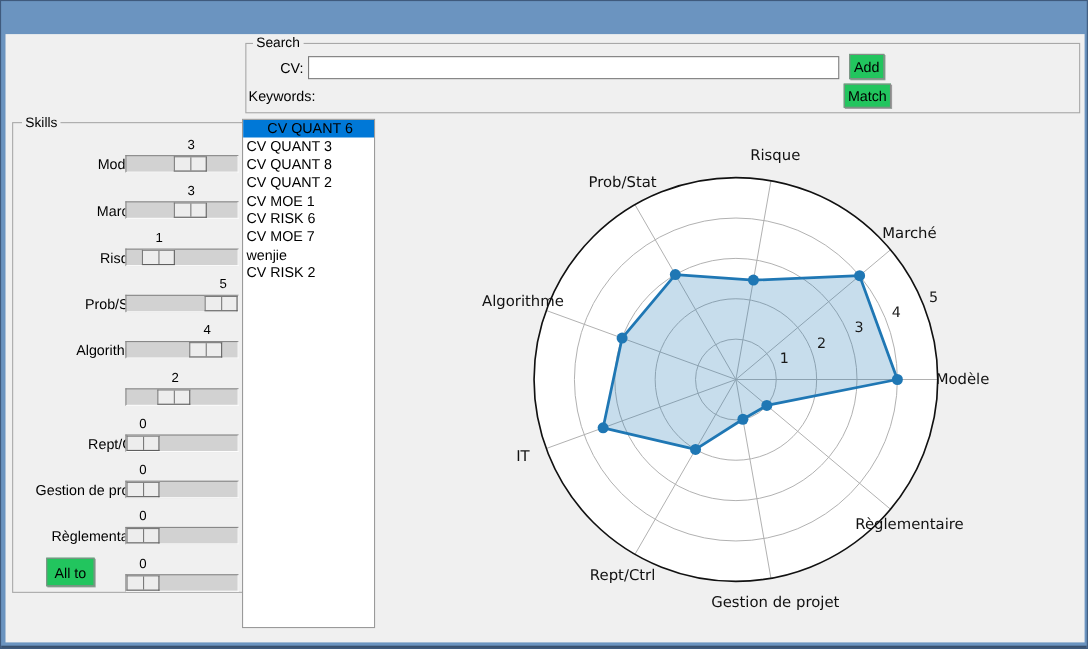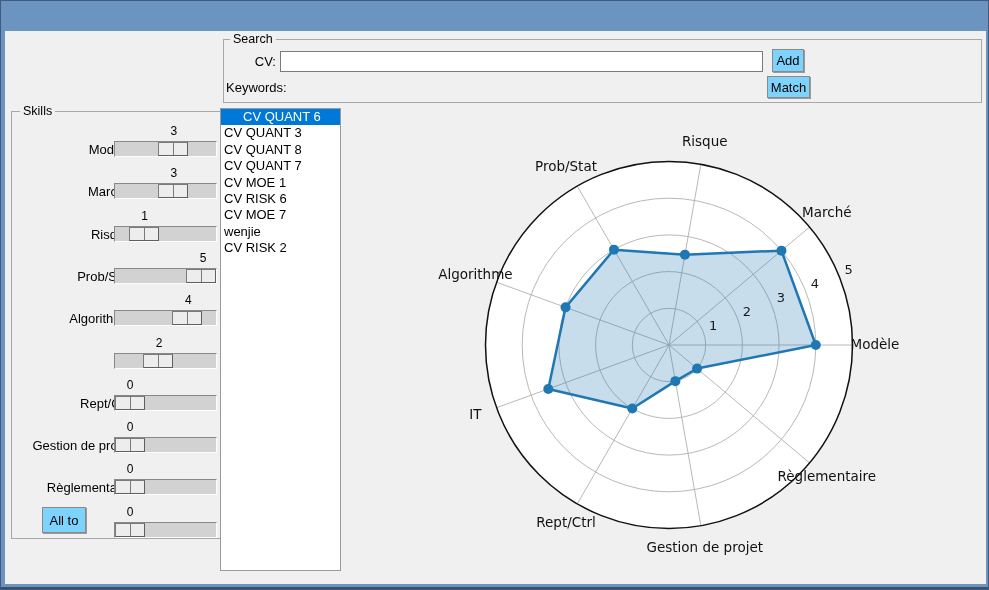--- a/index.html
+++ b/index.html
@@ -23,38 +23,38 @@
   .glyph-x::after{transform:rotate(-45deg);}
   .content{position:absolute;left:4px;top:30px;width:981px;height:553px;background:#f0f0f0;font-size:13px;color:#000;}
   .labelframe{position:absolute;border:1px solid #a8a8a8;background:#f0f0f0;}
   .legend{position:absolute;top:-8px;left:8px;background:#f0f0f0;padding:0 3px;font-size:12.5px;line-height:14px;}
   .skills{left:6px;top:65px;width:248px;height:428px;margin-top:15px;}
   .search{left:218px;top:8px;width:759px;height:64px;}
   .search .legend{left:6px;}
   .srow-label{position:absolute;text-align:right;line-height:21px;}
   .entry{position:absolute;height:21px;border:1px solid #7b7b7b;background:#fff;
          font-family:"Liberation Sans",sans-serif;font-size:13px;padding:0 3px;outline:none;}
-  .btn{position:absolute;background:#7dd3fc;border:1px solid #8a8a8a;box-shadow:1px 1px 0 #9a9a9a;
+  .btn{position:absolute;background:#22c55e;border:1px solid #8a8a8a;box-shadow:1px 1px 0 #9a9a9a;
        font-family:"Liberation Sans",sans-serif;font-size:13px;color:#000;padding:0;}
   .btn-add{left:548px;top:9px;width:32px;height:23px;}
   .btn-match{left:543px;top:36px;width:43px;height:22px;}
   .btn-allto{left:30px;top:395px;width:44px;height:26px;}
   .slider-row{position:absolute;left:0;width:206px;height:40px;}
   .slabel{position:absolute;left:2px;width:121px;line-height:16px;text-align:right;top:1px;}
   .svalue{position:absolute;width:24px;top:-17px;text-align:center;font-size:12px;}
   .trough{position:absolute;left:102px;top:0;width:103px;height:16px;background:#d2d2d2;
           border-top:1px solid #888;border-left:1px solid #888;
           border-bottom:1px solid #fdfdfd;border-right:1px solid #fdfdfd;}
   .handle{position:absolute;top:0;width:30px;height:14px;background:#ededed;
           border:1px solid #7a7a7a;border-right-color:#5f5f5f;border-bottom-color:#5f5f5f;}
   .notch{position:absolute;left:14px;top:0;width:1px;height:100%;background:#7a7a7a;}
   .listbox{position:absolute;left:215px;top:77px;width:121px;height:463px;background:#fff;
            border:1px solid #9a9a9a;overflow:hidden;}
   .list-item{height:16.4px;line-height:16.4px;padding-left:3px;white-space:nowrap;font-size:13px;color:#000;}
-  .list-item.selected{background:#0078d7;color:#ffffff;padding-left:22px;}
+  .list-item.selected{background:#0078d7;color:#000000;padding-left:22px;}
   #radar{position:absolute;left:336px;top:70px;}
   #radar text{font-family:"DejaVu Sans",sans-serif;}
 </style>
 </head>
 <body>
 
 <div class="window">
 
   <div class="content">
 
@@ -161,21 +161,21 @@
       <input class="entry" style="left: 56px; top: 11px; width: 483px;" value="">
       <button class="btn btn-add">Add</button>
       <span class="srow-label" style="left:2px;top:37px;width:50px;">Keywords:</span>
       <button class="btn btn-match">Match</button>
     </div>
 
     <div class="listbox" id="cvListbox">
         <div class="list-item selected">CV QUANT 6</div>
         <div class="list-item">CV QUANT 3</div>
         <div class="list-item">CV QUANT 8</div>
-        <div class="list-item">CV QUANT 7</div>
+        <div class="list-item">CV QUANT 2</div>
         <div class="list-item">CV MOE 1</div>
         <div class="list-item">CV RISK 6</div>
         <div class="list-item">CV MOE 7</div>
         <div class="list-item">wenjie</div>
         <div class="list-item">CV RISK 2</div>
       </div>
 
     <svg id="radar" width="648" height="478">
         <circle cx="328" cy="244" r="183.5" fill="#ffffff"></circle>
         <circle cx="328" cy="244" r="36.7" fill="none" stroke="#b0b0b0" stroke-width="0.9"></circle>

